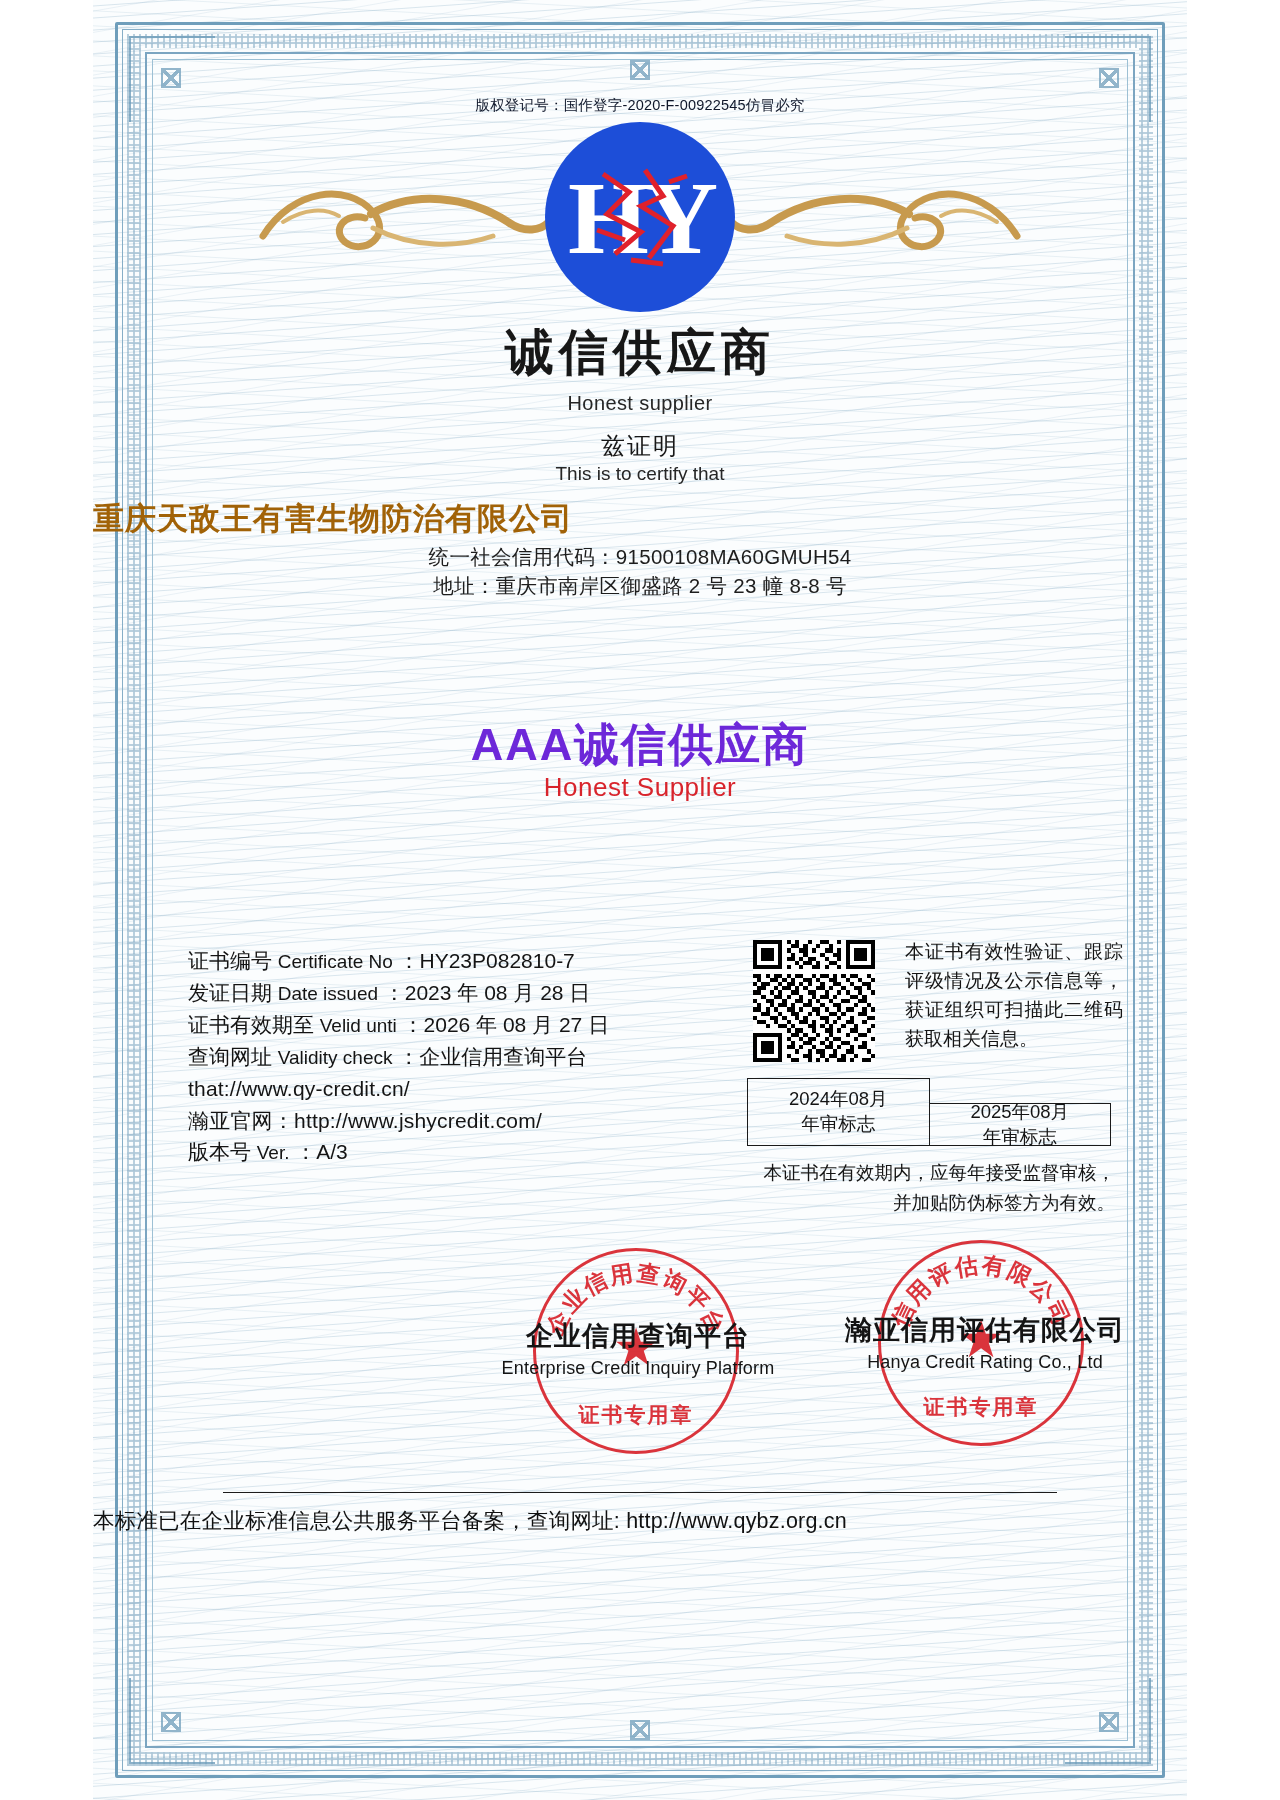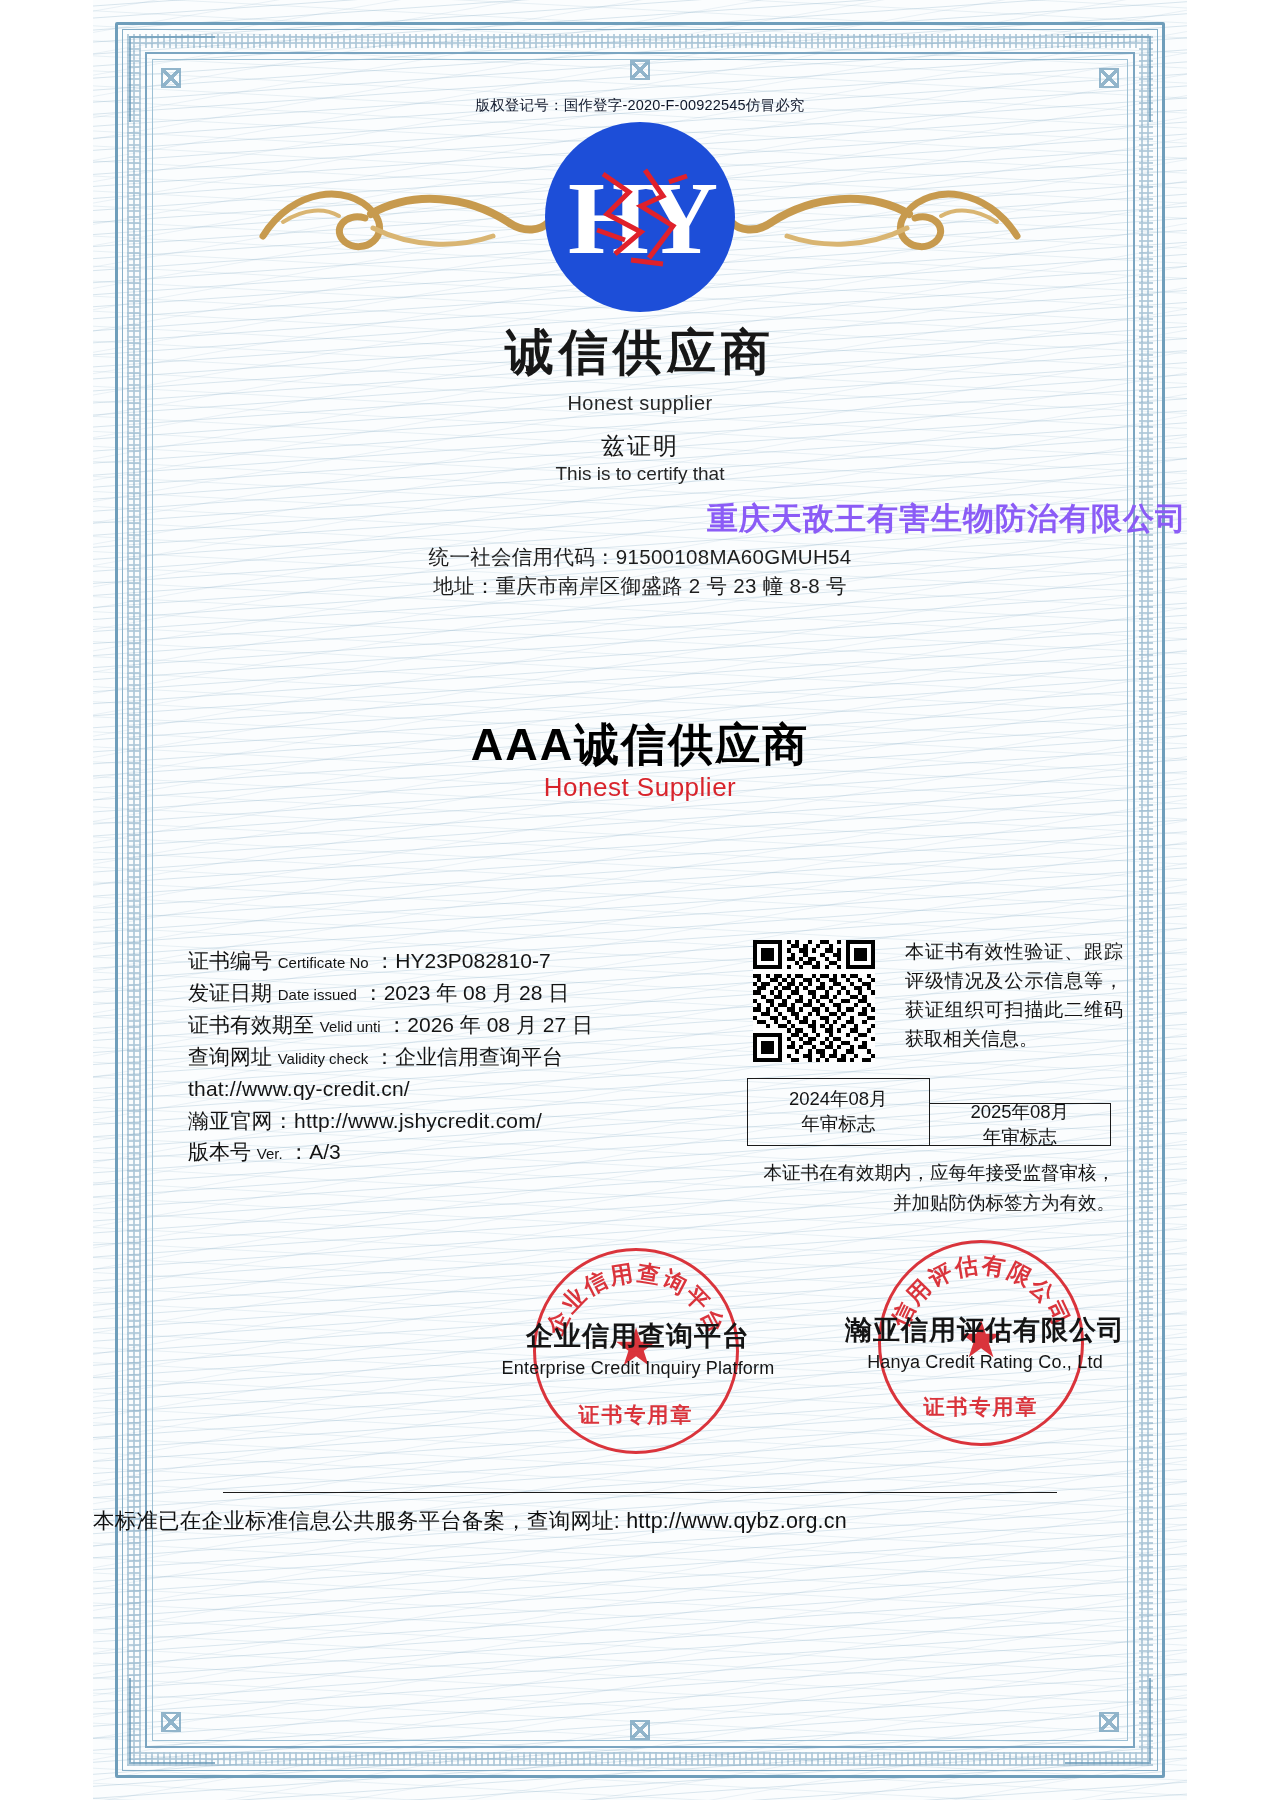--- a/index.html
+++ b/index.html
@@ -186,57 +186,57 @@
     text-align: center;
     font-size: 24px; color: #171717; letter-spacing: 2px;
   }
   .certify-en {
     position: absolute; top: 463px; left: 0; width: 100%;
     text-align: center;
     font-size: 19px; color: #262626;
   }
   .company {
     position: absolute; top: 498px; left: 0; width: 100%;
-    text-align: right;
-    font-size: 31px; font-weight: 700; color: #8b5cf6;
+    text-align: left;
+    font-size: 31px; font-weight: 700; color: #a16207;
     letter-spacing: 1px;
   }
   .credit-code {
     position: absolute; top: 543px; left: 0; width: 100%;
     text-align: center;
     font-size: 20.5px; color: #1d1d1d; letter-spacing: .3px;
   }
   .address {
     position: absolute; top: 572px; left: 0; width: 100%;
     text-align: center;
     font-size: 20.5px; color: #1d1d1d; letter-spacing: .3px;
   }
   
   .award-cn {
     position: absolute; top: 715px; left: 0; width: 100%;
     text-align: center;
-    font-size: 45px; font-weight: 700; color: #000000;
+    font-size: 45px; font-weight: 700; color: #6d28d9;
     letter-spacing: 2px;
   }
   .award-en {
     position: absolute; top: 772px; left: 0; width: 100%;
     text-align: center;
     font-size: 26px; color: #d8242c; letter-spacing: .5px;
   }
   
   .details {
     position: absolute;
     left: 95px; top: 945px;
     width: 530px;
     color: #141414;
     line-height: 1.52;
   }
   .details .row { font-size: 20.5px; white-space: nowrap; }
   .details .lbl-cn { font-size: 21px; }
-  .details .lbl-en { font-size: 15px; }
+  .details .lbl-en { font-size: 19px; }
   .details .val { font-size: 21px; }
   .details .url { font-size: 21px; letter-spacing: .2px; }
 
   
   .qr {
     position: absolute;
     left: 660px; top: 940px;
     width: 122px; height: 122px;
     background: #fff;
   }

